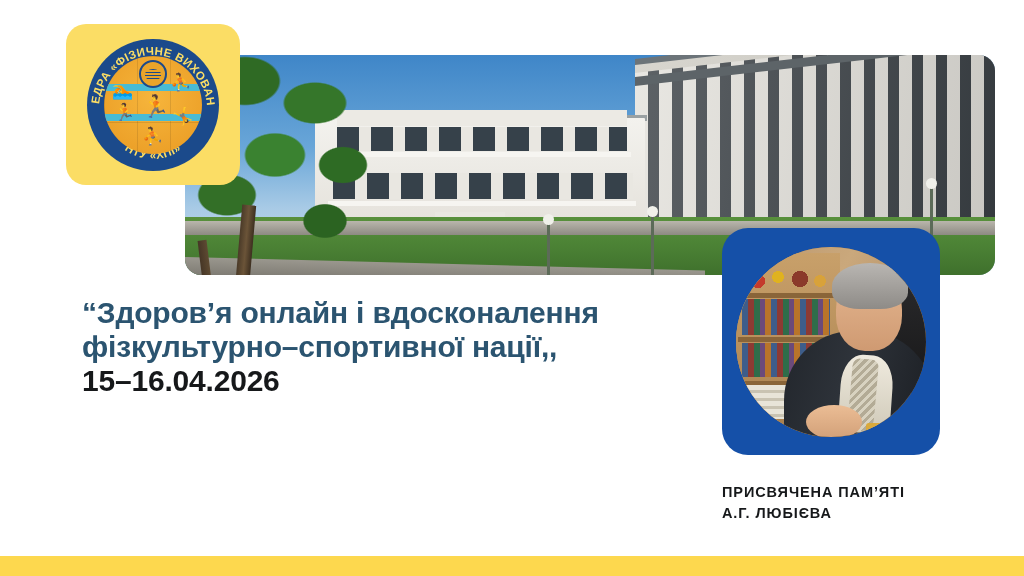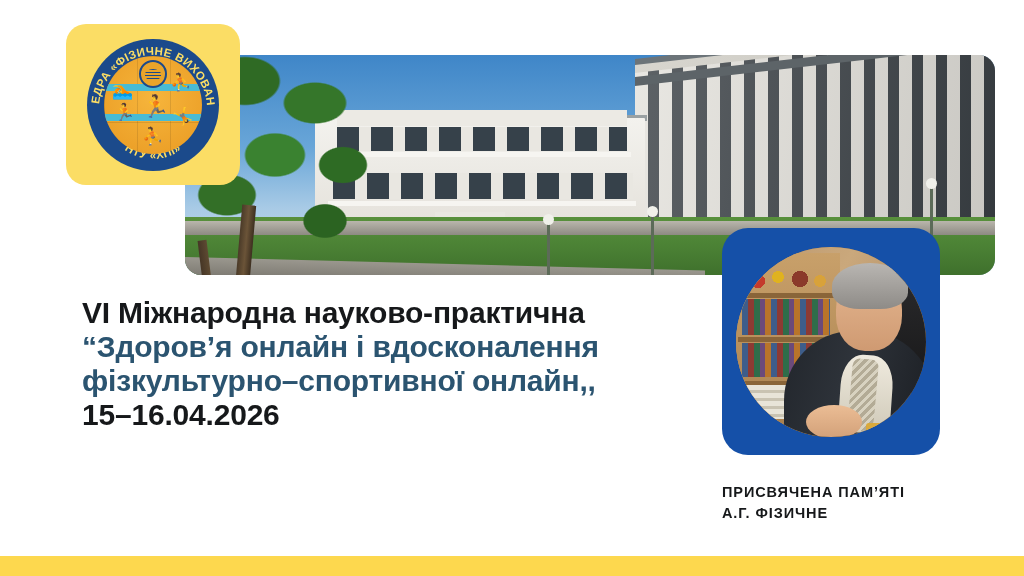--- a/index.html
+++ b/index.html
@@ -435,25 +435,24 @@
       <div class="p-shirt"></div>
       <div class="p-tie"></div>
       <div class="p-hand"></div>
       <div class="p-watch"></div>
       <div class="p-head"></div>
       <div class="p-hair"></div>
     </div>
   </div>
 
   <div class="title-block">
-    <div class="line dark">VI Міжнародна науково-практична</div>
     <div class="line blue">“Здоров’я онлайн і вдосконалення</div>
-    <div class="line blue">фізкультурно–спортивної онлайн,,</div>
+    <div class="line blue">фізкультурно–спортивної нації,,</div>
     <div class="line dark">15–16.04.2026</div>
   </div>
 
   <div class="dedication">
     <div class="d-line">ПРИСВЯЧЕНА ПАМ’ЯТІ</div>
-    <div class="d-line">А.Г. ФІЗИЧНЕ</div>
+    <div class="d-line">А.Г. ЛЮБІЄВА</div>
   </div>
 
   <div class="bottom-band"></div>
 </div>
 
 </body></html>

